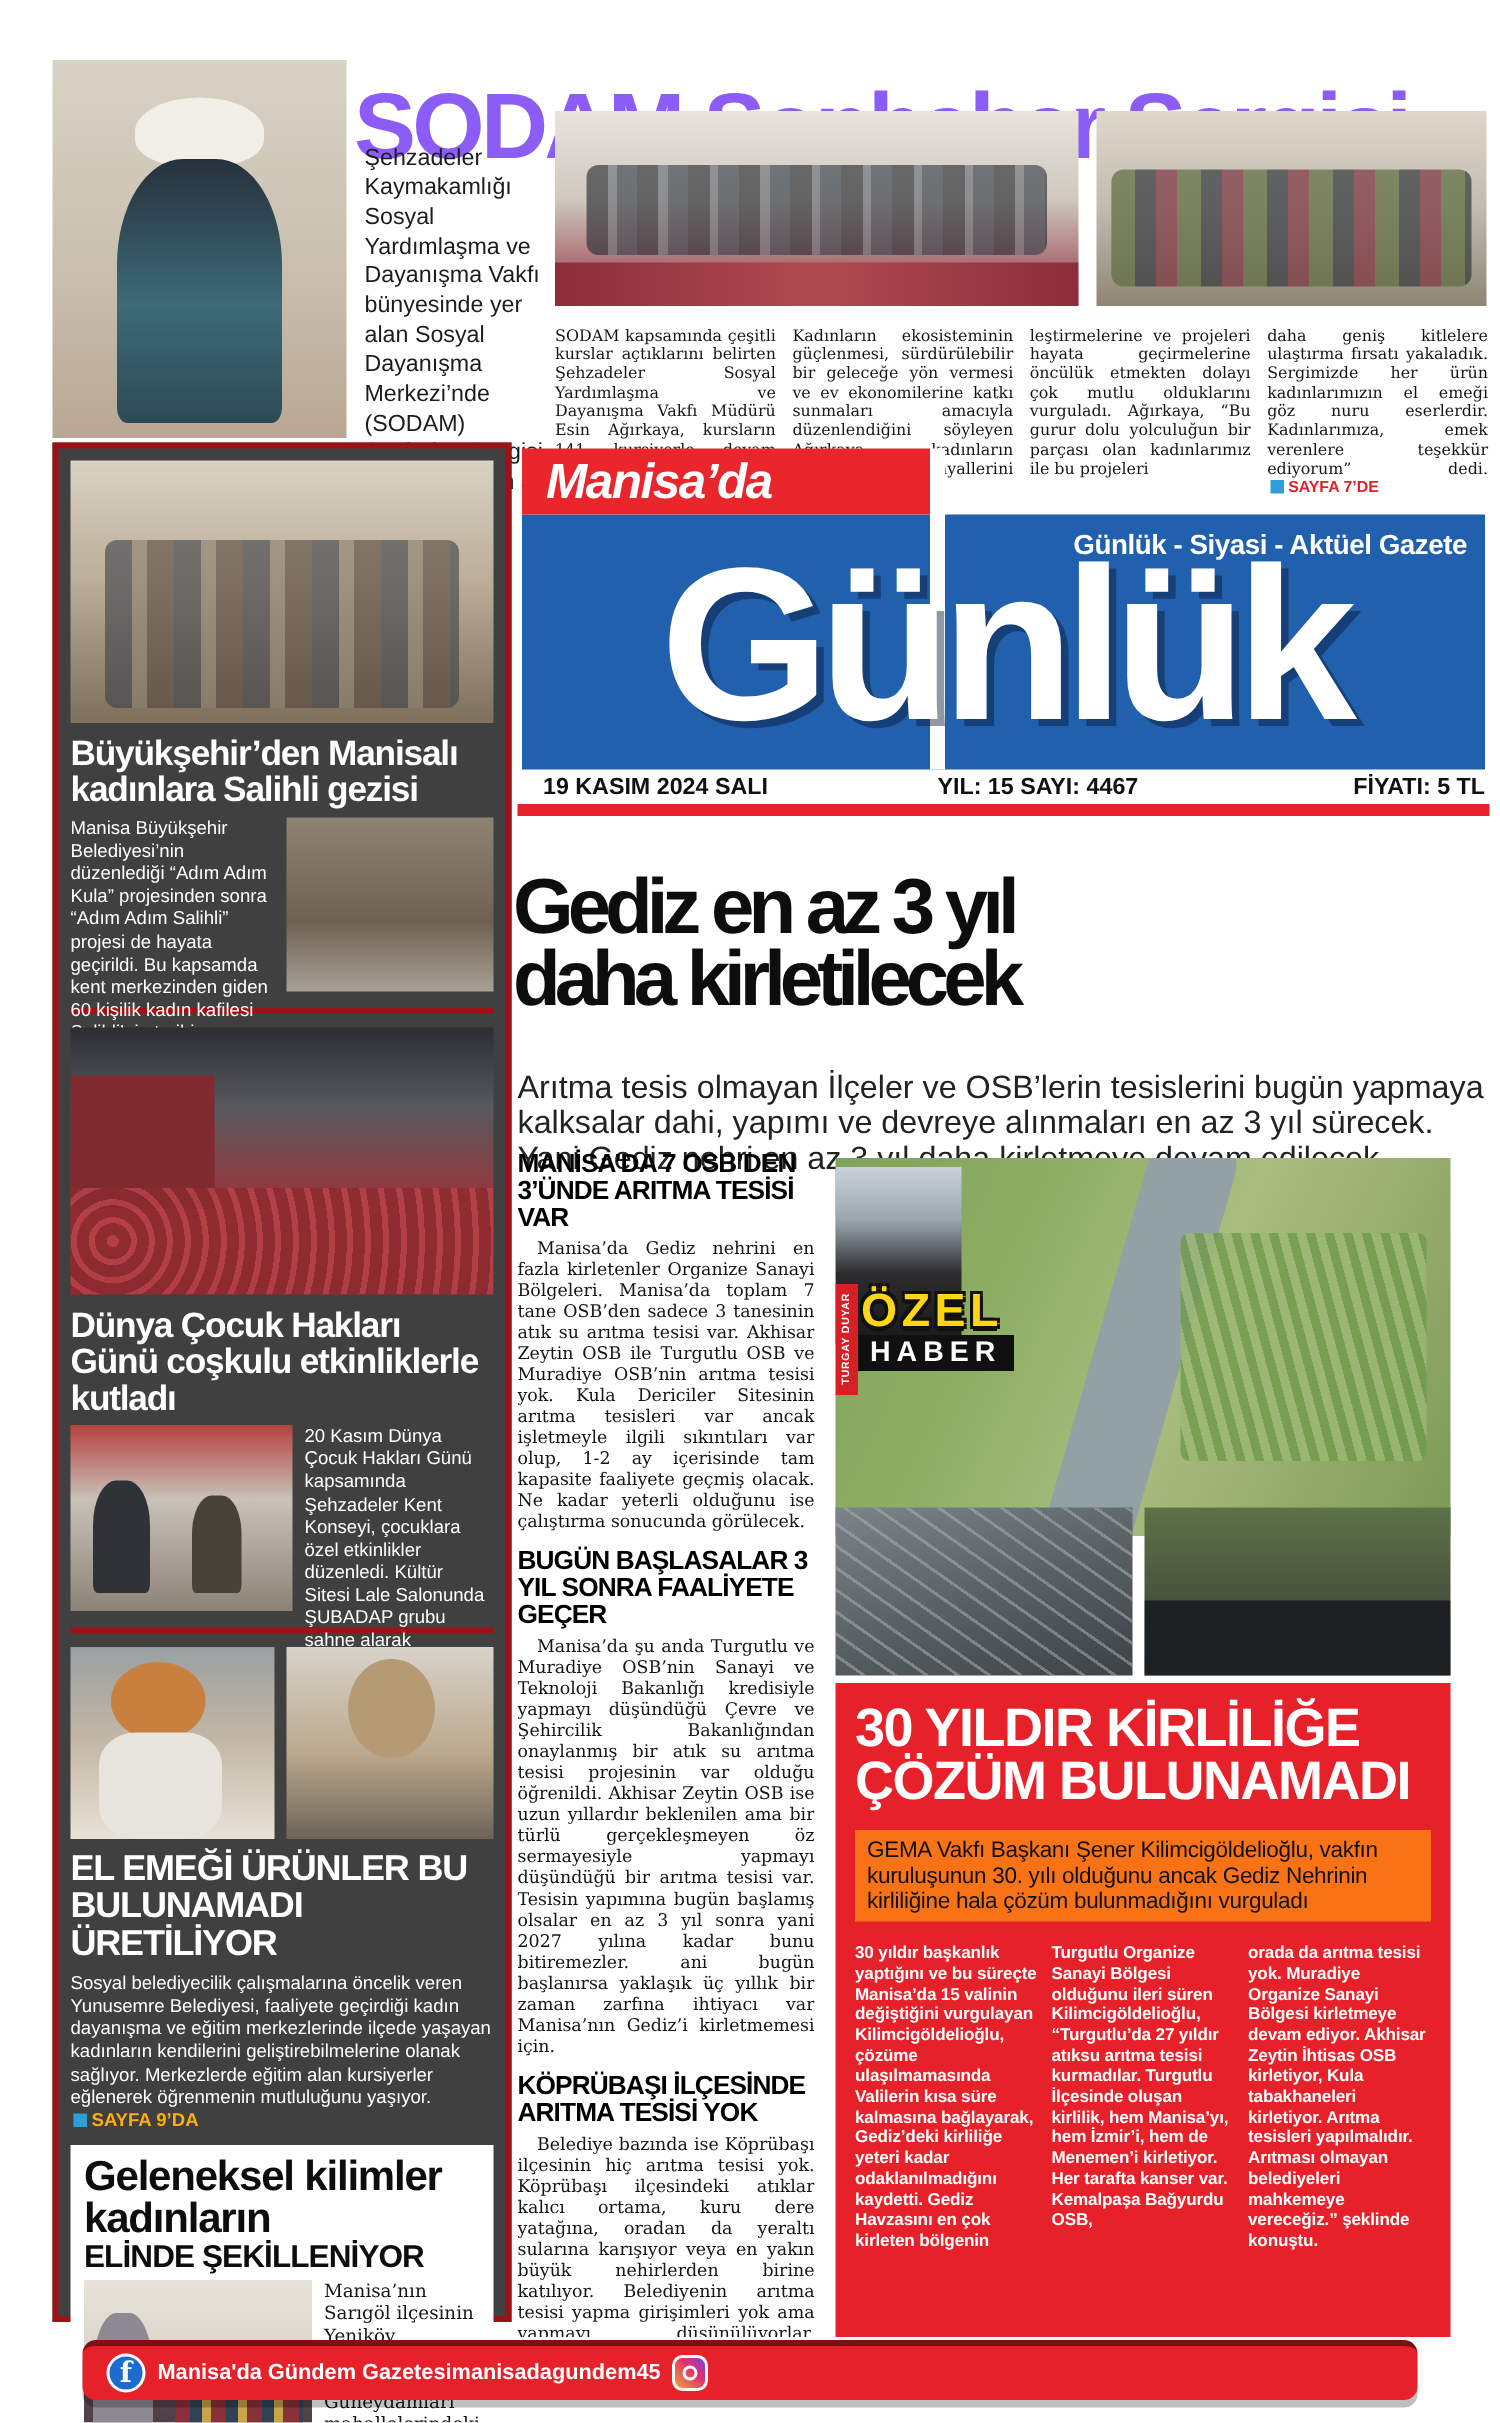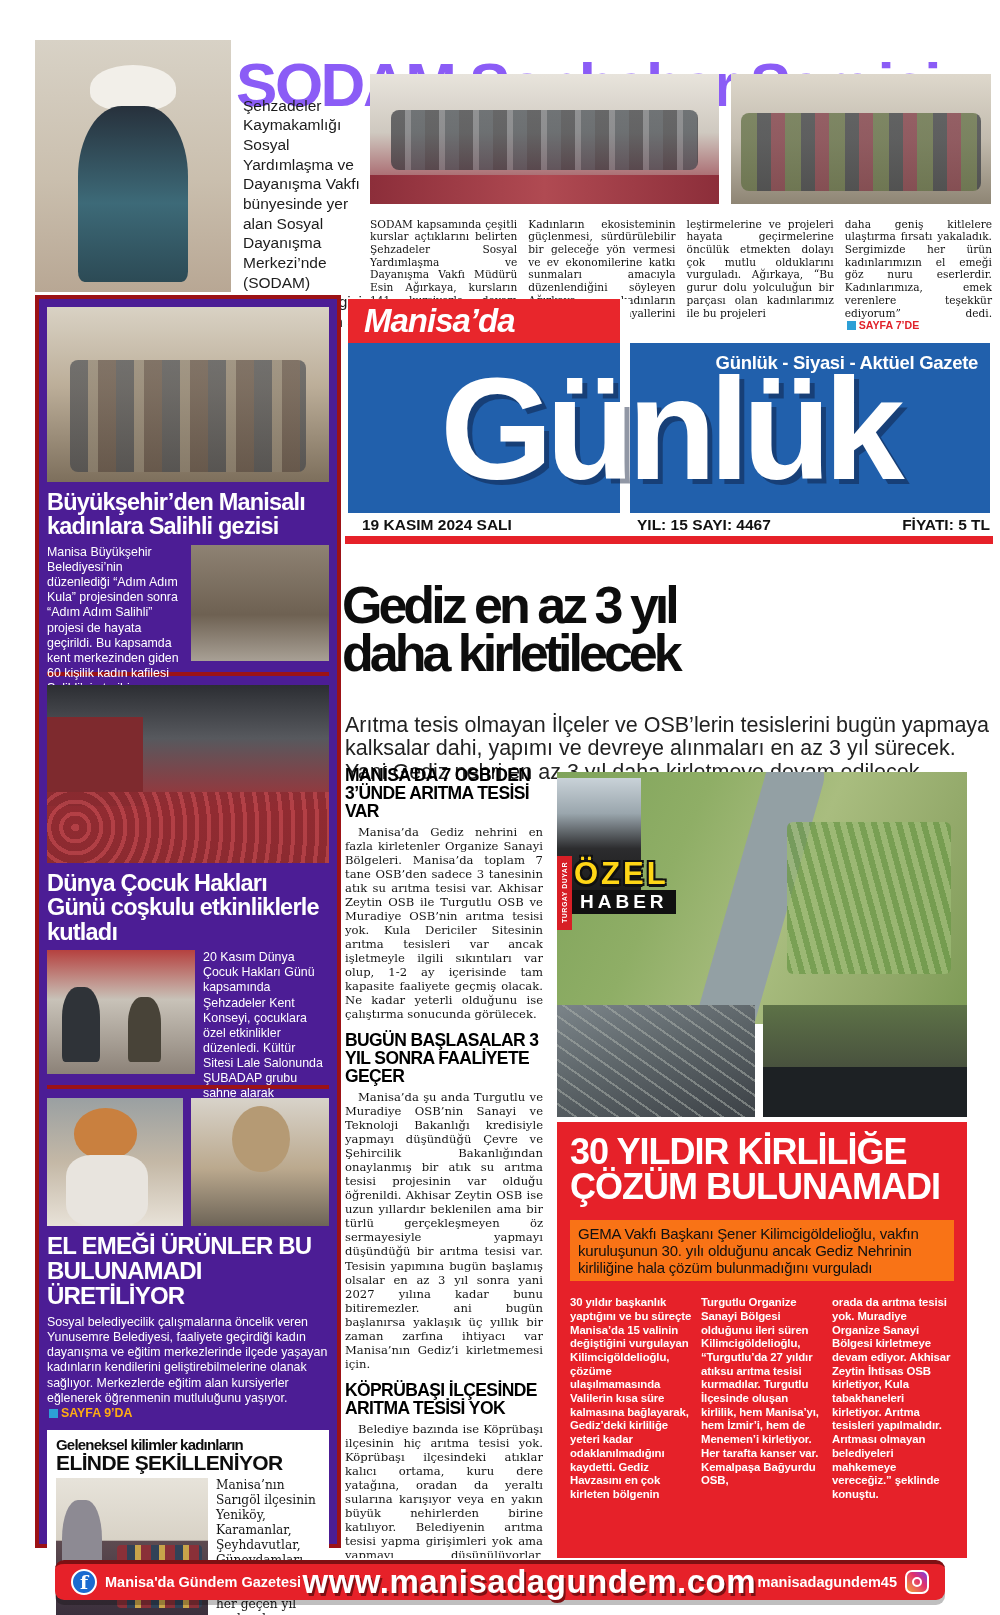--- a/index.html
+++ b/index.html
@@ -32,21 +32,21 @@
   .mast-red span{color:#fff;font-size:33px;font-weight:900;font-style:italic;letter-spacing:-1px;}
   .mast-blue{position:absolute;left:348px;top:343px;width:642px;height:170px;background:#2160ac;z-index:1;}
   .mast-stripe{position:absolute;left:272px;top:-44px;width:10px;height:214px;background:#fff;z-index:2;}
   .gundem{position:absolute;left:0;right:0;top:14px;text-align:center;font-size:145px;line-height:1;
         font-weight:900;color:#fff;letter-spacing:-7px;z-index:4;
         text-shadow:5px 5px 0 rgba(10,25,55,.45);}
   .tagline{position:absolute;right:12px;top:9px;color:#fff;font-weight:700;font-size:18.5px;
         letter-spacing:-0.3px;z-index:5;}
   .dateline{position:absolute;left:348px;top:516px;width:642px;height:18px;font-weight:700;font-size:15.5px;color:#111;}
   .dateline .dl-date{position:absolute;left:14px;}
-  .dateline .dl-issue{position:absolute;left:277px;margin-left:12px;}
+  .dateline .dl-issue{position:absolute;left:277px;}
   .dateline .dl-price{position:absolute;right:0;}
   .red-rule{position:absolute;left:345px;top:536px;width:648px;height:8px;background:#e62129;}
   
   .main-headline{position:absolute;left:342px;top:547px;width:655px;font-size:52px;font-weight:900;
         letter-spacing:-4px;line-height:.92;color:#0d0d0d;}
   .deck{position:absolute;left:345px;top:692px;width:650px;font-size:21.5px;line-height:1.1;
         font-weight:500;color:#222;}
   .mid-col{position:absolute;left:345px;top:766px;width:198px;height:792px;overflow:hidden;}
   .subhead{font-size:17.5px;font-weight:900;letter-spacing:-0.6px;line-height:1.03;margin:0 0 5px 0;color:#000;}
   .body-serif{font-family:"DejaVu Serif","Liberation Serif",serif;font-size:11.6px;line-height:1.21;
@@ -77,30 +77,30 @@
   .gema-banner{position:absolute;left:36%;top:6%;width:28%;height:70%;background:#fdfdfb;
         border:1px solid #ddd;display:flex;justify-content:center;padding-top:10px;
         font-weight:700;font-size:10px;color:#333;letter-spacing:1px;}
   .chair{position:absolute;bottom:28%;width:54px;height:46px;background:#b7342f;border-radius:10px 10px 0 0;}
   .person-dark{position:absolute;bottom:22%;width:62px;height:58px;background:#262a30;border-radius:45% 45% 6px 6px;}
   .gema-caption{background:#f97316;color:#101010;font-weight:400;font-size:15px;line-height:1.15;
         padding:5px 8px;letter-spacing:-0.2px;}
   .red-cols{display:flex;gap:9px;margin-top:9px;}
   .red-col{flex:1;color:#fff;font-weight:700;font-size:11.4px;line-height:1.2;letter-spacing:-0.1px;}
   
-  .sidebar{position:absolute;left:35px;top:295px;width:306px;height:1253px;background:#4c1d95;
+  .sidebar{position:absolute;left:35px;top:295px;width:306px;height:1253px;background:#404040;
         border:4px solid #9c1216;box-sizing:border-box;padding:8px;}
   .sb-photo{width:100%;}
   .sb-h{color:#fff;font-size:23.5px;font-weight:900;letter-spacing:-0.8px;line-height:1.04;margin:8px 0 6px 0;}
   .sb-row{display:flex;gap:8px;}
   .sb-text{color:#fff;font-size:12.4px;line-height:1.22;font-weight:400;}
   .sb-div{height:4px;background:#9c1216;margin:9px 0;}
   .sb-photos{display:flex;gap:8px;}
   .white-box{background:#fff;margin-top:9px;padding:7px 9px;box-sizing:border-box;height:212px;}
-  .wb-h1{font-size:15px;font-weight:900;letter-spacing:-0.8px;line-height:1.02;margin:0;color:#0d0d0d;}
+  .wb-h1{font-size:28px;font-weight:900;letter-spacing:-0.8px;line-height:1.02;margin:0;color:#0d0d0d;}
   .wb-h2{font-size:21px;font-weight:900;letter-spacing:-0.6px;line-height:1.05;margin:0 0 4px 0;color:#0d0d0d;}
   .wb-text{font-family:"DejaVu Serif","Liberation Serif",serif;font-size:12.2px;line-height:1.22;color:#141414;}
   
   .footer{position:absolute;left:55px;top:1560px;width:890px;height:40px;background:#e62129;
         border-top:4px solid #7e1013;border-radius:9px;box-shadow:0 5px 0 rgba(0,0,0,.25);
         display:flex;align-items:center;padding:0 16px;box-sizing:border-box;}
   .fb-icon{width:26px;height:26px;border-radius:50%;background:#1b6bd0;color:#fff;font-weight:900;
         font-family:"DejaVu Serif",serif;font-size:19px;display:flex;align-items:center;justify-content:center;
         margin-right:8px;border:2px solid #fff;box-sizing:border-box;}
   .fb-label{color:#fff;font-weight:700;font-size:14.5px;}
@@ -272,18 +272,17 @@
           <span>Manisa’nın Sarıgöl ilçesinin Yeniköy, Karamanlar, Şeyhdavutlar, Güneydamları mahallelerindeki evlerde sayıları her geçen yıl azalsa da kadınlar geleneksel yöntemlerle sipariş üzerine kilim dokumaya devam ediyor.</span>
           
         </p>
       </div>
     </div>
   </div>
 
   <div class="footer">
     <span class="fb-icon">f</span>
     <span class="fb-label">Manisa'da Gündem Gazetesi</span>
-    <span class="site">www.manisadagundem.com</span>
     <span class="ig-label">manisadagundem45</span>
     <span class="ig-icon"></span>
   </div>
 
 </div>
 
 </body></html>

